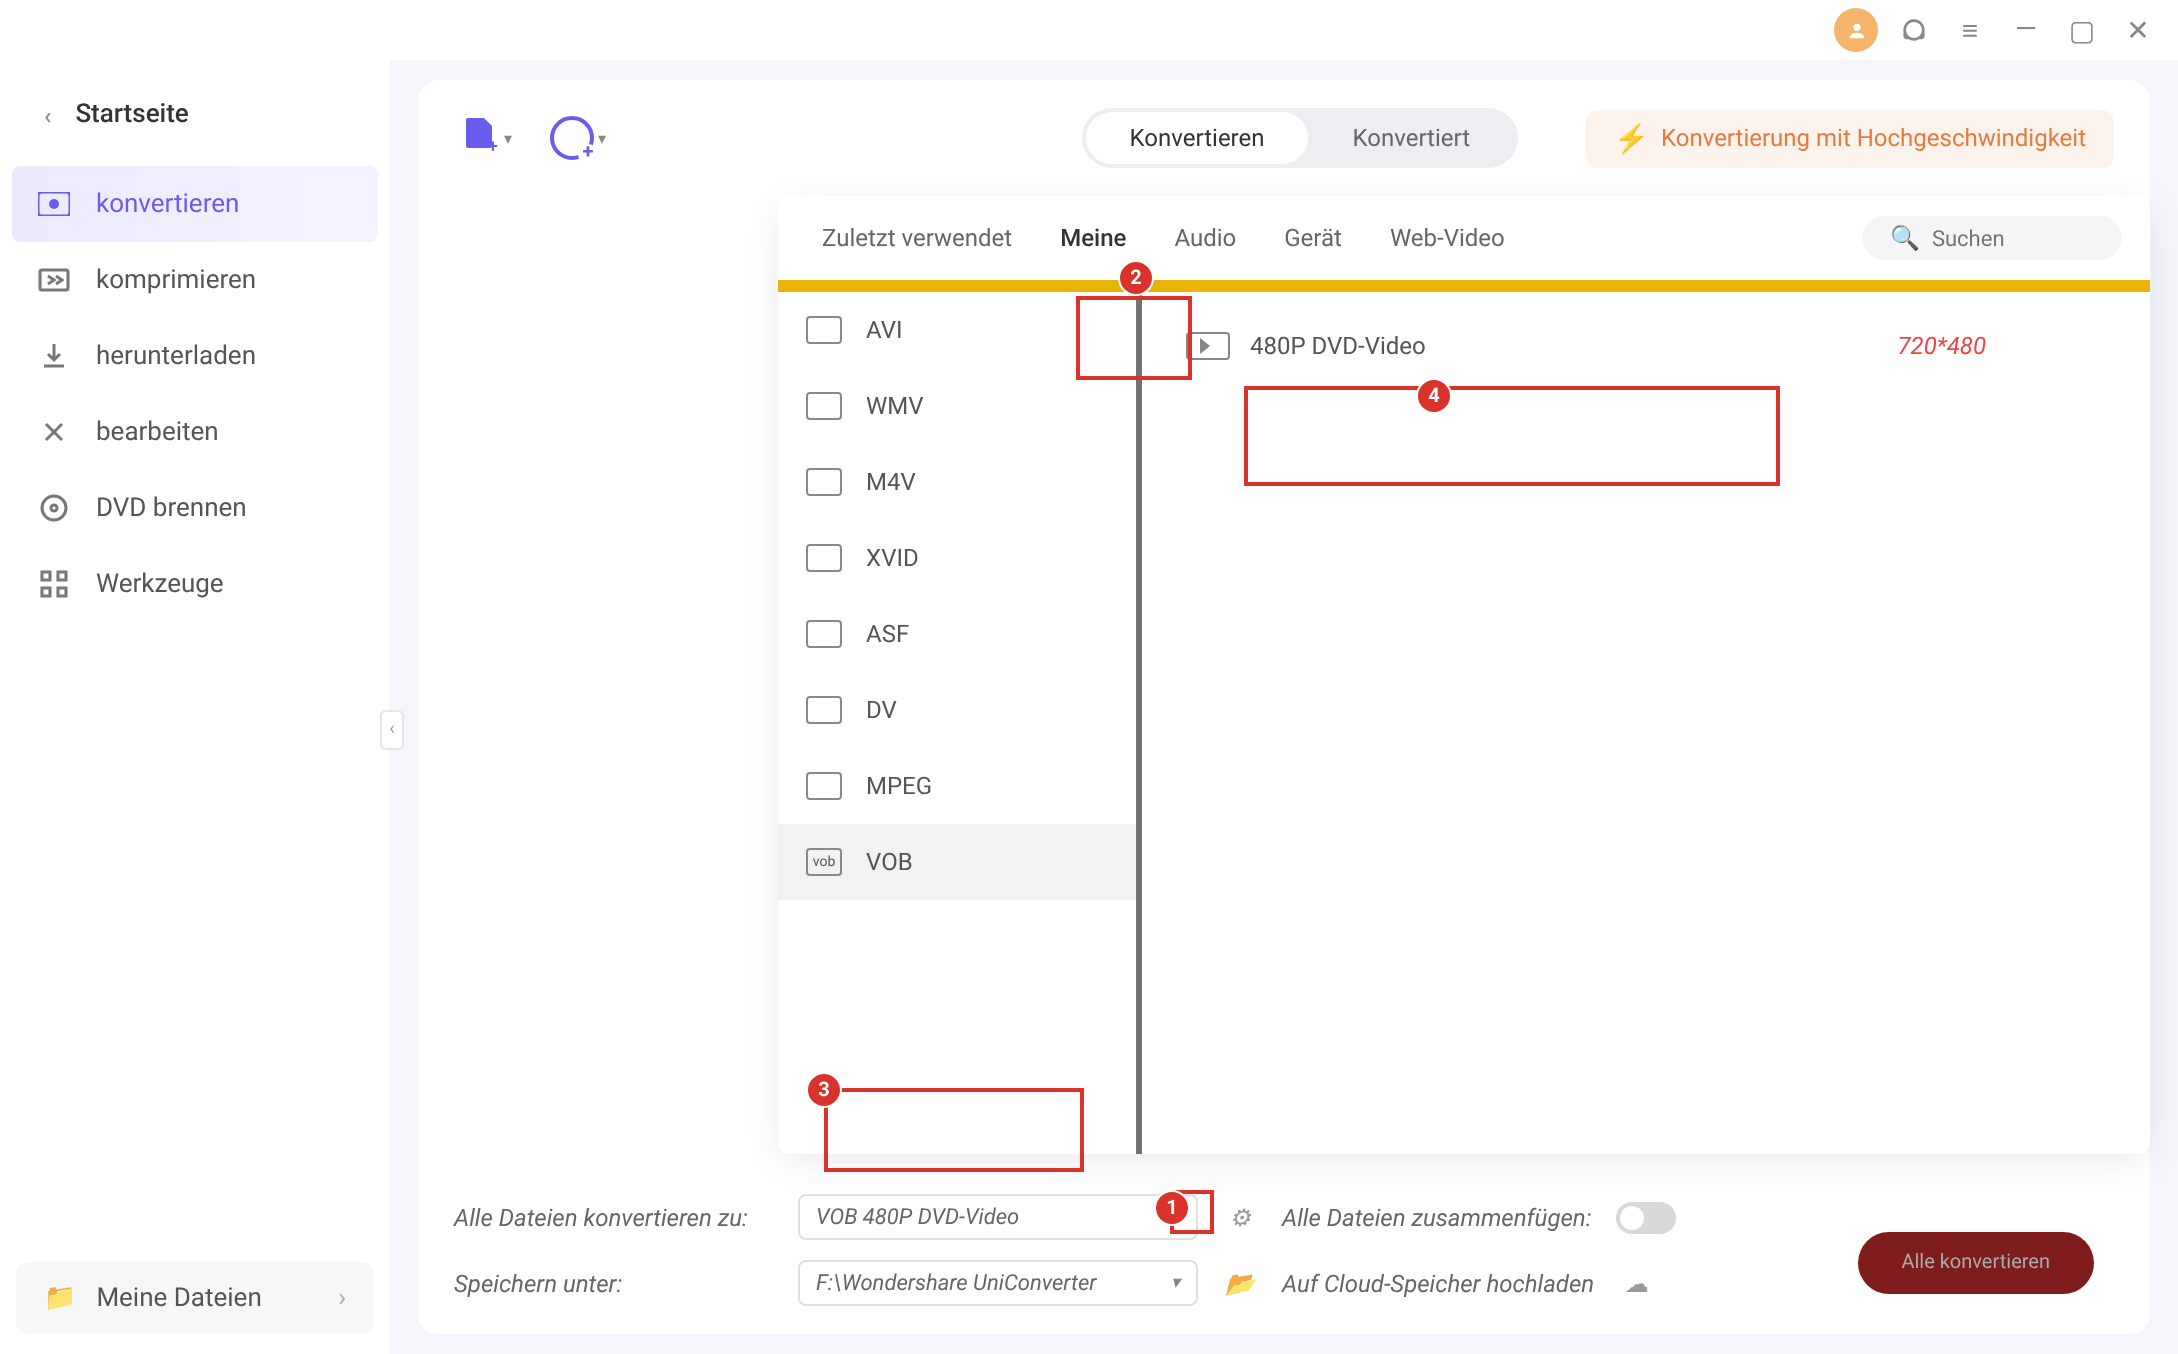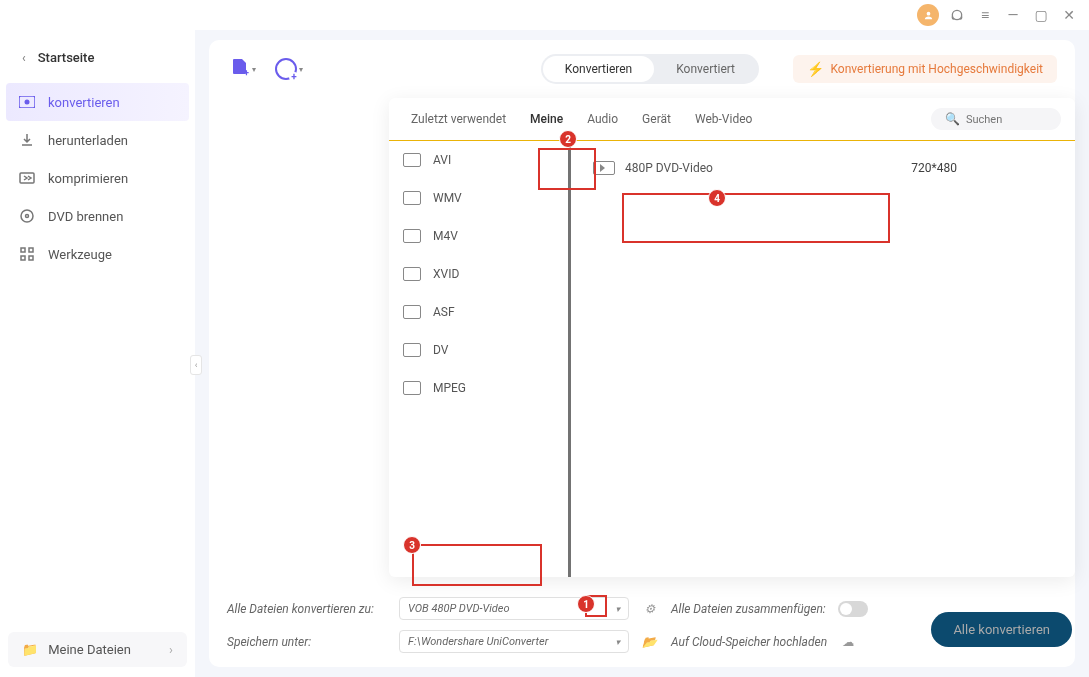--- a/index.html
+++ b/index.html
@@ -24,42 +24,42 @@
 .add-url-icon { width:22px; height:22px; border:2.5px solid #6a5cec; border-radius:50%; position:relative; }
 .add-url-icon::after { content:"+"; position:absolute; bottom:-4px; right:-4px; font-size:10px; color:#6a5cec; background:#fff; width:10px; height:10px; border-radius:50%; line-height:10px; text-align:center; font-weight:bold; }
 .caret { font-size:8px; color:#888; margin-left:2px; }
 .segmented { margin-left:auto; margin-right:20px; background:#eceef2; border-radius:18px; display:flex; padding:2px; }
 .seg-item { padding:6px 22px; font-size:12px; color:#666; cursor:pointer; border-radius:16px; }
 .seg-item.active { background:#fff; color:#333; }
 .speed-badge { display:flex; align-items:center; gap:6px; color:#e67a3c; font-size:12px; padding:6px 14px; background:#fdf3ed; border-radius:6px; }
 .bolt { color:#ff9c3e; font-size:14px; }
 .body-area { flex:1; position:relative; }
 .format-panel { position:absolute; left:180px; top:0; right:0; bottom:10px; background:#fff; box-shadow:0 4px 20px rgba(0,0,0,0.08); border-radius:6px; display:flex; flex-direction:column; }
-.panel-tabs { display:flex; align-items:flex-start; padding:10px 14px; border-bottom:1px solid #eab308; gap:8px; font-size:12px; color:#666; }
+.panel-tabs { display:flex; align-items:flex-start; padding:10px 14px; border-bottom:6px solid #eab308; gap:8px; font-size:12px; color:#666; }
 .panel-tab { padding:4px 8px; cursor:pointer; }
 .panel-tab.active { color:#333; font-weight:500; }
 .search-box { margin-left:auto; display:flex; align-items:center; gap:6px; background:#f5f5f7; border-radius:14px; padding:4px 14px; width:130px; }
 .search-box input { border:none; background:transparent; font-size:11px; width:80px; outline:none; color:#888; }
 .panel-body { flex:1; display:flex; }
 .format-list { width:182px; border-right:3px solid #737373; overflow-y:auto; }
 .format-item { display:flex; align-items:center; gap:12px; padding:12px 14px; font-size:12px; color:#555; cursor:pointer; }
 .format-item.selected { background:#f2f2f4; }
 .format-icon { width:18px; height:14px; border:1.5px solid #888; border-radius:2px; position:relative; font-size:7px; display:flex; align-items:center; justify-content:center; }
 .preset-list { flex:1; padding:10px 14px; }
 .preset-item { display:flex; align-items:center; padding:10px 8px; font-size:12px; color:#555; cursor:pointer; }
 .preset-icon { width:22px; height:14px; border:1px solid #888; border-radius:2px; margin-right:10px; position:relative; }
 .preset-icon::after { content:""; position:absolute; left:6px; top:2px; border-left:5px solid #888; border-top:4px solid transparent; border-bottom:4px solid transparent; }
-.preset-res { margin-left:auto; margin-right:96px; color:#404040; }
+.preset-res { margin-left:auto; margin-right:60px; color:#ef4444;font-style:italic; }
 .bottom-bar { padding:10px 18px 14px; display:flex; flex-direction:column; gap:10px; font-size:12px; color:#666;font-style:italic; }
 .bottom-row { display:flex; align-items:center; gap:12px; }
 .bottom-label { width:160px; }
-.bottom-select { display:flex; align-items:center; justify-content:space-between; border:1px solid #e0e0e0; border-radius:4px; padding:4px 8px; width:230px; background:#fff; cursor:pointer; font-size:11px; }
+.bottom-select { display:flex; align-items:center; justify-content:space-between; border:1px solid #e0e0e0; border-radius:4px; padding:4px 8px; width:200px; background:#fff; cursor:pointer; font-size:11px; }
 .toggle { width:30px; height:16px; background:#d8d8d8; border-radius:8px; position:relative; cursor:pointer; }
 .toggle::after { content:""; position:absolute; width:12px; height:12px; background:#fff; border-radius:50%; top:2px; left:2px; }
-.convert-all-btn { position:absolute; right:3px; bottom:20px; background:#0c4a6e; color:#aaa; border:none; border-radius:20px; padding:10px 22px; font-size:13px; }
+.convert-all-btn { position:absolute; right:28px; bottom:20px; background:#7f1d1d; color:#aaa; border:none; border-radius:20px; padding:10px 22px; font-size:10px; }
 .gear-small { width:18px; height:18px; display:flex; align-items:center; justify-content:center; color:#999; cursor:pointer; }
 .annotation { position:absolute; width:18px; height:18px; background:#d9332b; border-radius:50%; color:#fff; font-size:10px; font-weight:bold; display:flex; align-items:center; justify-content:center; z-index:50; border:1px solid #fff; }
 .red-box { position:absolute; border:2px solid #d9332b; z-index:40; pointer-events:none; }
 </style>
 </head>
 <body>
 
 <div class="titlebar">
   <div class="avatar">
       <svg width="11" height="11" viewBox="0 0 24 24" fill="#fff">
@@ -90,34 +90,42 @@
       <span class="nav-icon">
           <svg width="16" height="12" viewBox="0 0 16 12">
             <rect x="0" y="0" width="16" height="12" rx="2" fill="none" stroke="#6a5cec" stroke-width="1.5"></rect>
             <circle cx="8" cy="6" r="2.5" fill="#6a5cec"></circle>
           </svg>
         </span>
       <span>konvertieren</span>
     </div>
     <div class="nav-item">
       <span class="nav-icon">
-          <svg width="14" height="14" viewBox="0 0 14 14" fill="none" stroke="#777" stroke-width="1.5">
-            <path d="M7 1v8M4 6l3 3 3-3M2 12h10"></path>
-          </svg>
-        </span>
-      <span>herunterladen</span>
-    </div>
-    <div class="nav-item">
-      <span class="nav-icon">
           <svg width="16" height="12" viewBox="0 0 16 12" fill="none" stroke="#777" stroke-width="1.5">
             <rect x="1" y="1" width="14" height="10" rx="1"></rect>
             <path d="M5 4l3 2-3 2M9 4l3 2-3 2"></path>
           </svg>
         </span>
       <span>komprimieren</span>
+    </div>
+    <div class="nav-item">
+      <span class="nav-icon">
+          <svg width="14" height="14" viewBox="0 0 14 14" fill="none" stroke="#777" stroke-width="1.5">
+            <path d="M7 1v8M4 6l3 3 3-3M2 12h10"></path>
+          </svg>
+        </span>
+      <span>herunterladen</span>
+    </div>
+    <div class="nav-item">
+      <span class="nav-icon">
+          <svg width="14" height="14" viewBox="0 0 14 14" fill="none" stroke="#777" stroke-width="1.5">
+            <path d="M3 3l8 8M11 3l-8 8"></path>
+          </svg>
+        </span>
+      <span>bearbeiten</span>
     </div>
     <div class="nav-item">
       <span class="nav-icon">
           <svg width="14" height="14" viewBox="0 0 14 14" fill="none" stroke="#777" stroke-width="1.5">
             <circle cx="7" cy="7" r="6"></circle>
             <circle cx="7" cy="7" r="1.5"></circle>
           </svg>
         </span>
       <span>DVD brennen</span>
     </div>
@@ -203,20 +211,24 @@
                   <span>ASF</span>
                 </div>
               <div class="format-item">
                   <span class="format-icon"></span>
                   <span>DV</span>
                 </div>
               <div class="format-item">
                   <span class="format-icon"></span>
                   <span>MPEG</span>
                 </div>
+              <div class="format-item selected">
+                  <span class="format-icon">vob</span>
+                  <span>VOB</span>
+                </div>
             </div>
             <div class="preset-list">
               <div class="preset-item">
                 <span class="preset-icon"></span>
                 <span>480P DVD-Video</span>
                 <span class="preset-res">720*480</span>
               </div>
             </div>
           </div>
         </div>

